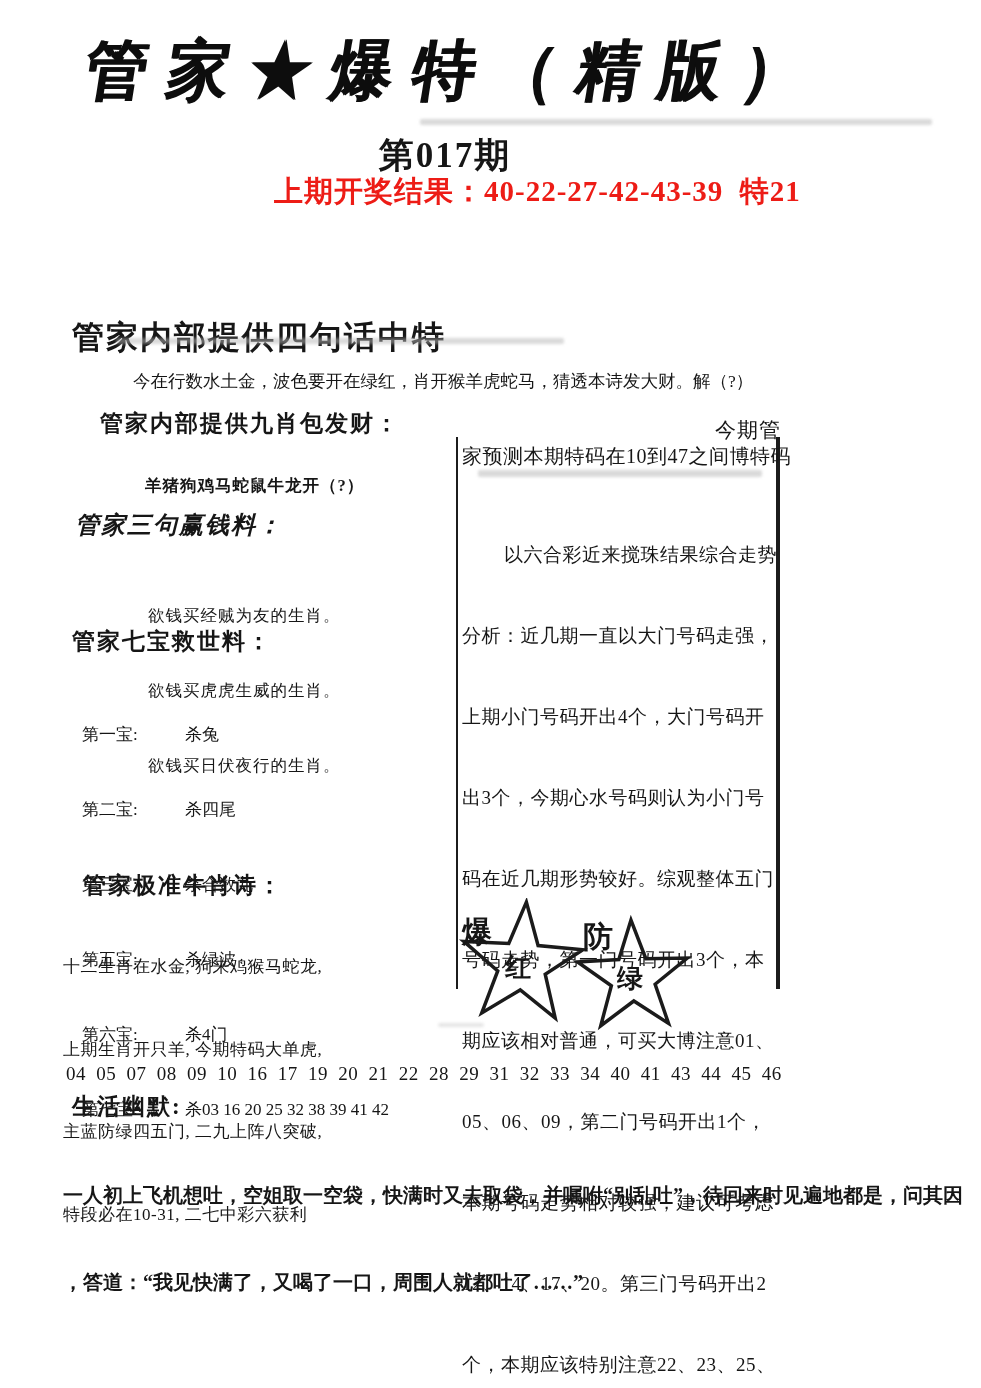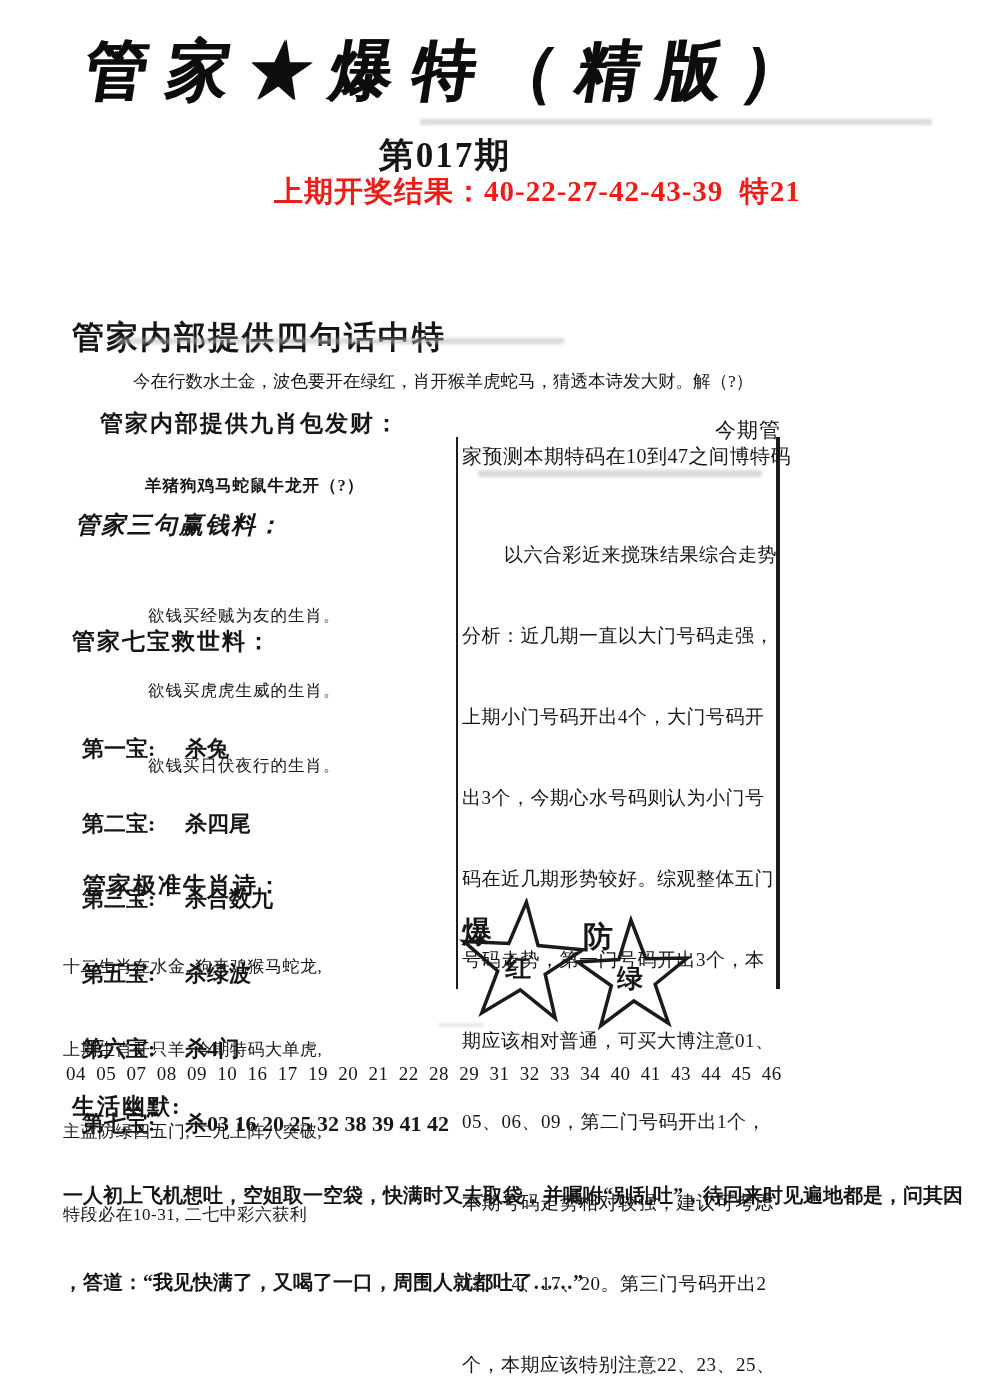--- a/index.html
+++ b/index.html
@@ -27,21 +27,21 @@
   .h-jiuxiao{top:408px;left:80px;font-size:23px;margin-left:20px;}
   .h-sanju{top:509px;left:75px;font-size:24px;font-style:italic;}
   .h-qibao{top:626px;left:72px;font-size:23px;}
   .h-niuxiao{top:870px;left:83px;font-size:23px;}
   .h-range{top:1034px;left:72px;font-size:23px;}
   .h-humor{top:1091px;left:72px;font-size:23px;}
   
   .siju-text{top:369px;left:133px;font-size:17.5px;}
   .zodiac-line{top:475px;left:145px;font-size:16.5px;letter-spacing:1px;font-weight:bold;}
   .sanju-lines{top:553px;left:148px;font-size:16.5px;line-height:25px;letter-spacing:1px;}
-  .qibao{top:686px;left:82px;font-size:22px;line-height:25px;font-weight:bold;}
+  .qibao{top:672px;left:82px;font-size:17px;line-height:25px;}
   .qibao .row{display:flex;}
   .qibao .lab{width:103px;}
   .poem{top:898px;left:63px;font-size:17px;line-height:27.5px;letter-spacing:.5px;}
   .rangenums{top:1063px;left:66px;font-size:19px;letter-spacing:.5px;word-spacing:5px;}
   .joke{top:1123px;left:63px;font-size:20px;font-weight:700;line-height:29px;}
   
   .vline{position:absolute;background:#1c1c1c;}
   .vl-left{left:456px;top:437px;width:2px;height:552px;}
   .vl-right{left:776px;top:437px;width:4px;height:552px;}
   .corner{top:416px;left:695px;font-size:21px;letter-spacing:1px;margin-left:20px;}

